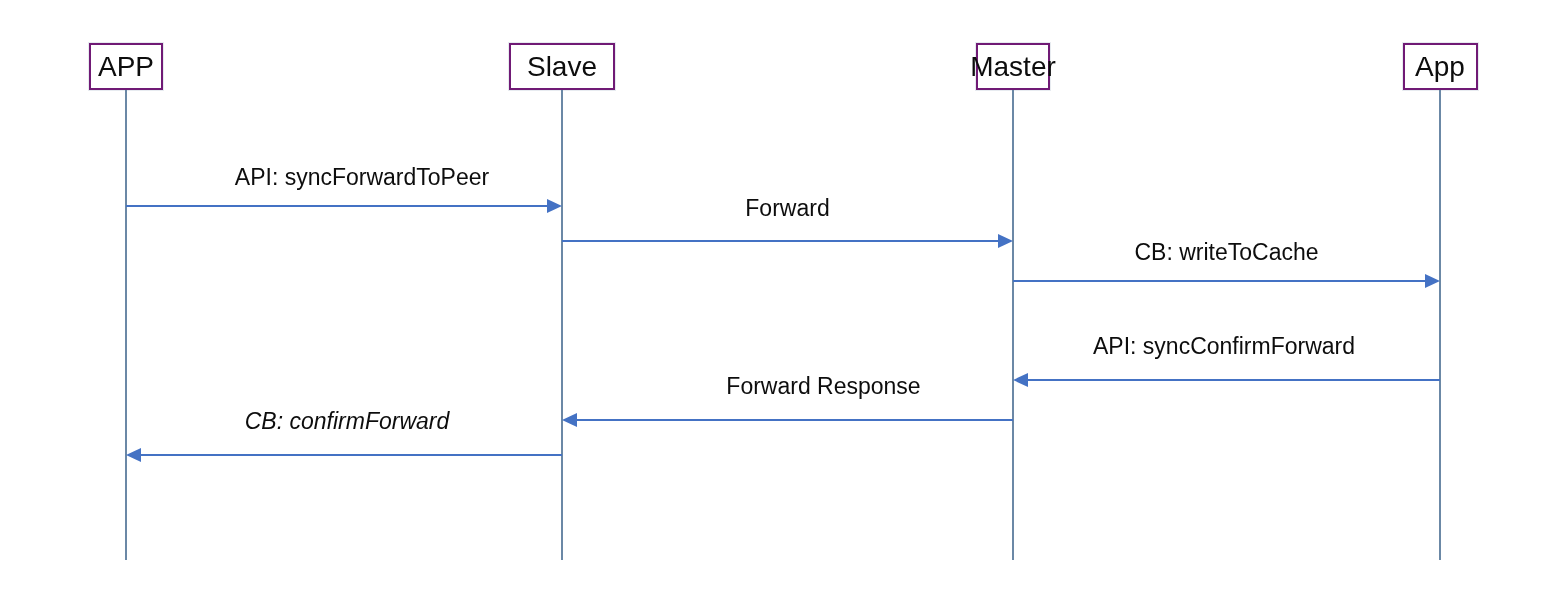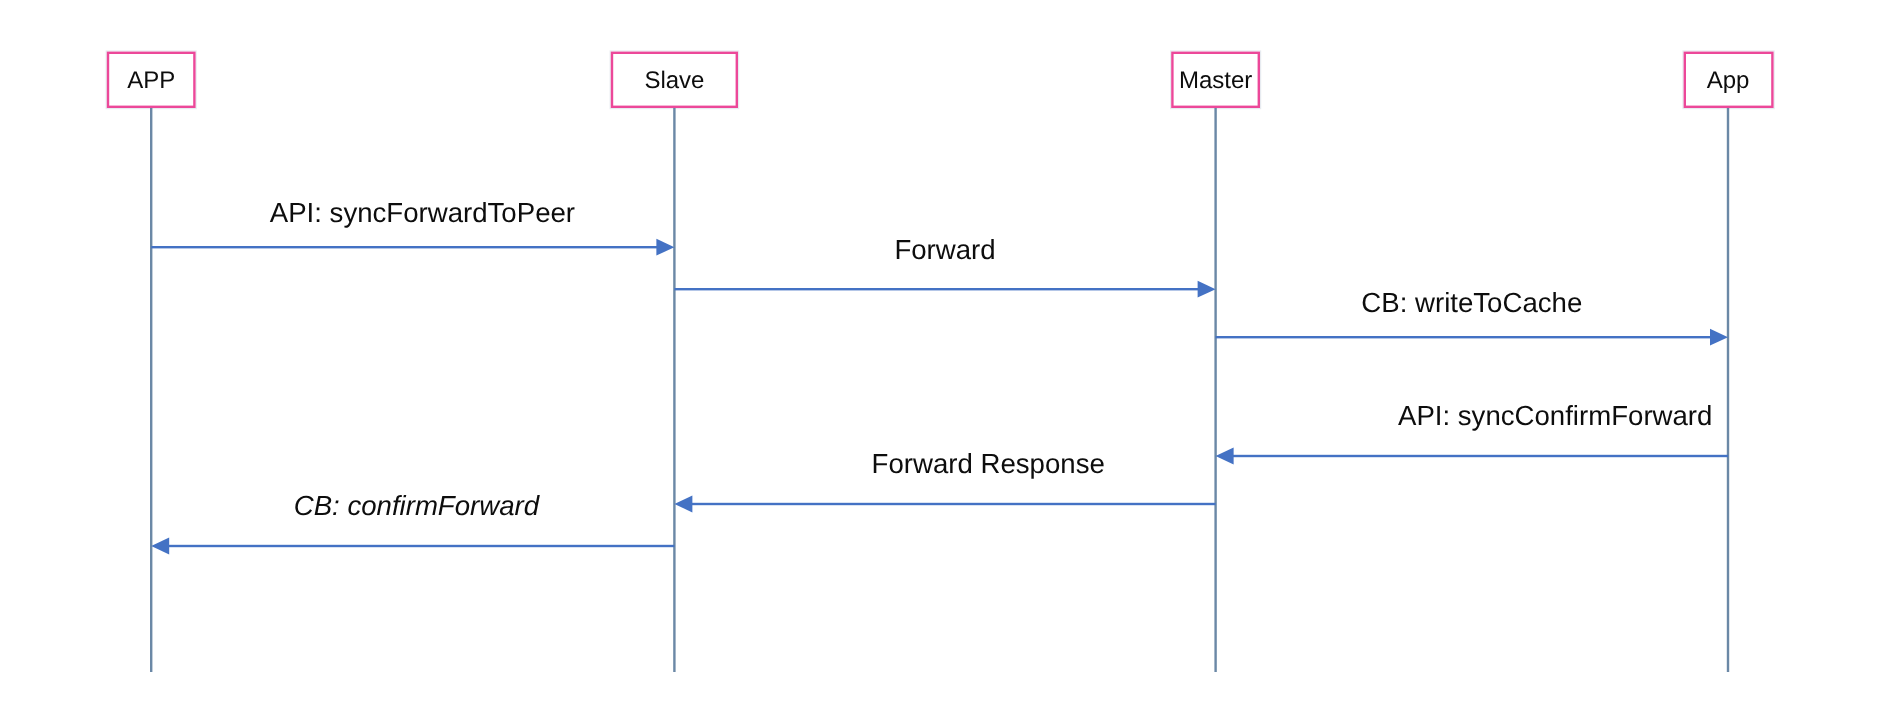--- a/index.html
+++ b/index.html
@@ -7,27 +7,27 @@
     position: relative;
     width: 1564px;
     height: 594px;
     background: #ffffff;
     font-family: "Liberation Sans", sans-serif;
     overflow: hidden;
   }
   .actor-box {
     position: absolute;
     box-sizing: border-box;
-    border: 2px solid #ec4899;
+    border: 2px solid #701a75;
     background: #ffffff;
     display: flex;
     align-items: center;
     justify-content: center;
     color: #0d0d0d;
-    font-size: 20px;
+    font-size: 28px;
     line-height: 1;
     box-shadow: 0 0 0 1px rgba(91,123,156,0.15);
   }
   .lifeline {
     position: absolute;
     width: 2px;
     background: #5b7b9c;
     opacity: 0.9;
   }
   .msg-line {
@@ -80,39 +80,39 @@
     </div>
 
     <div>
       <div class="actor-box" style="left: 1402.5px; top: 43px; width: 75px; height: 47px;">
         <span class="actor-label">App</span>
       </div>
       <div class="lifeline" style="left: 1439px; top: 90px; height: 470px;"></div>
     </div>
 
     <div>
-      <div class="msg-label" style="left: 352px; top: 162px;">API: syncForwardToPeer</div>
+      <div class="msg-label" style="left: 362px; top: 162px;">API: syncForwardToPeer</div>
       <div class="msg-line" style="top: 205px; left: 126px; width: 422px;"></div>
       <div class="arrowhead dir-right" style="top: 199px; left: 547px;"></div>
     </div>
 
     <div>
       <div class="msg-label" style="left: 787.5px; top: 193px;">Forward</div>
       <div class="msg-line" style="top: 240px; left: 562px; width: 437px;"></div>
       <div class="arrowhead dir-right" style="top: 234px; left: 998px;"></div>
     </div>
 
     <div>
       <div class="msg-label" style="left: 1226.5px; top: 237px;">CB: writeToCache</div>
       <div class="msg-line" style="top: 280px; left: 1013px; width: 413px;"></div>
       <div class="arrowhead dir-right" style="top: 274px; left: 1425px;"></div>
     </div>
 
     <div>
-      <div class="msg-label" style="left: 1296px; top: 331px;">API: syncConfirmForward</div>
+      <div class="msg-label" style="left: 1224px; top: 331px;">API: syncConfirmForward</div>
       <div class="msg-line" style="top: 379px; left: 1027px; width: 413px;"></div>
       <div class="arrowhead dir-left" style="top: 373px; left: 1013px;"></div>
     </div>
 
     <div>
       <div class="msg-label" style="left: 787.5px; top: 371px; margin-left: 36px;">Forward Response</div>
       <div class="msg-line" style="top: 419px; left: 576px; width: 437px;"></div>
       <div class="arrowhead dir-left" style="top: 413px; left: 562px;"></div>
     </div>
 

